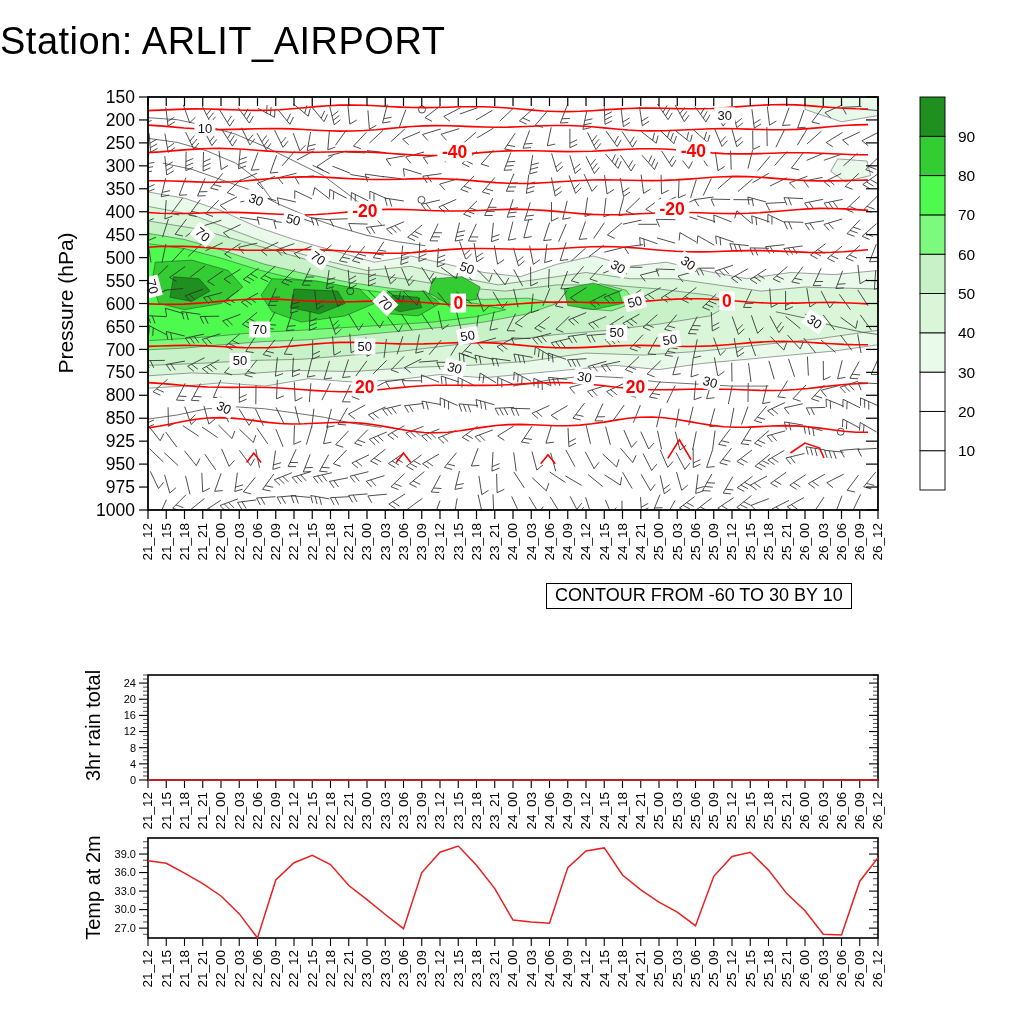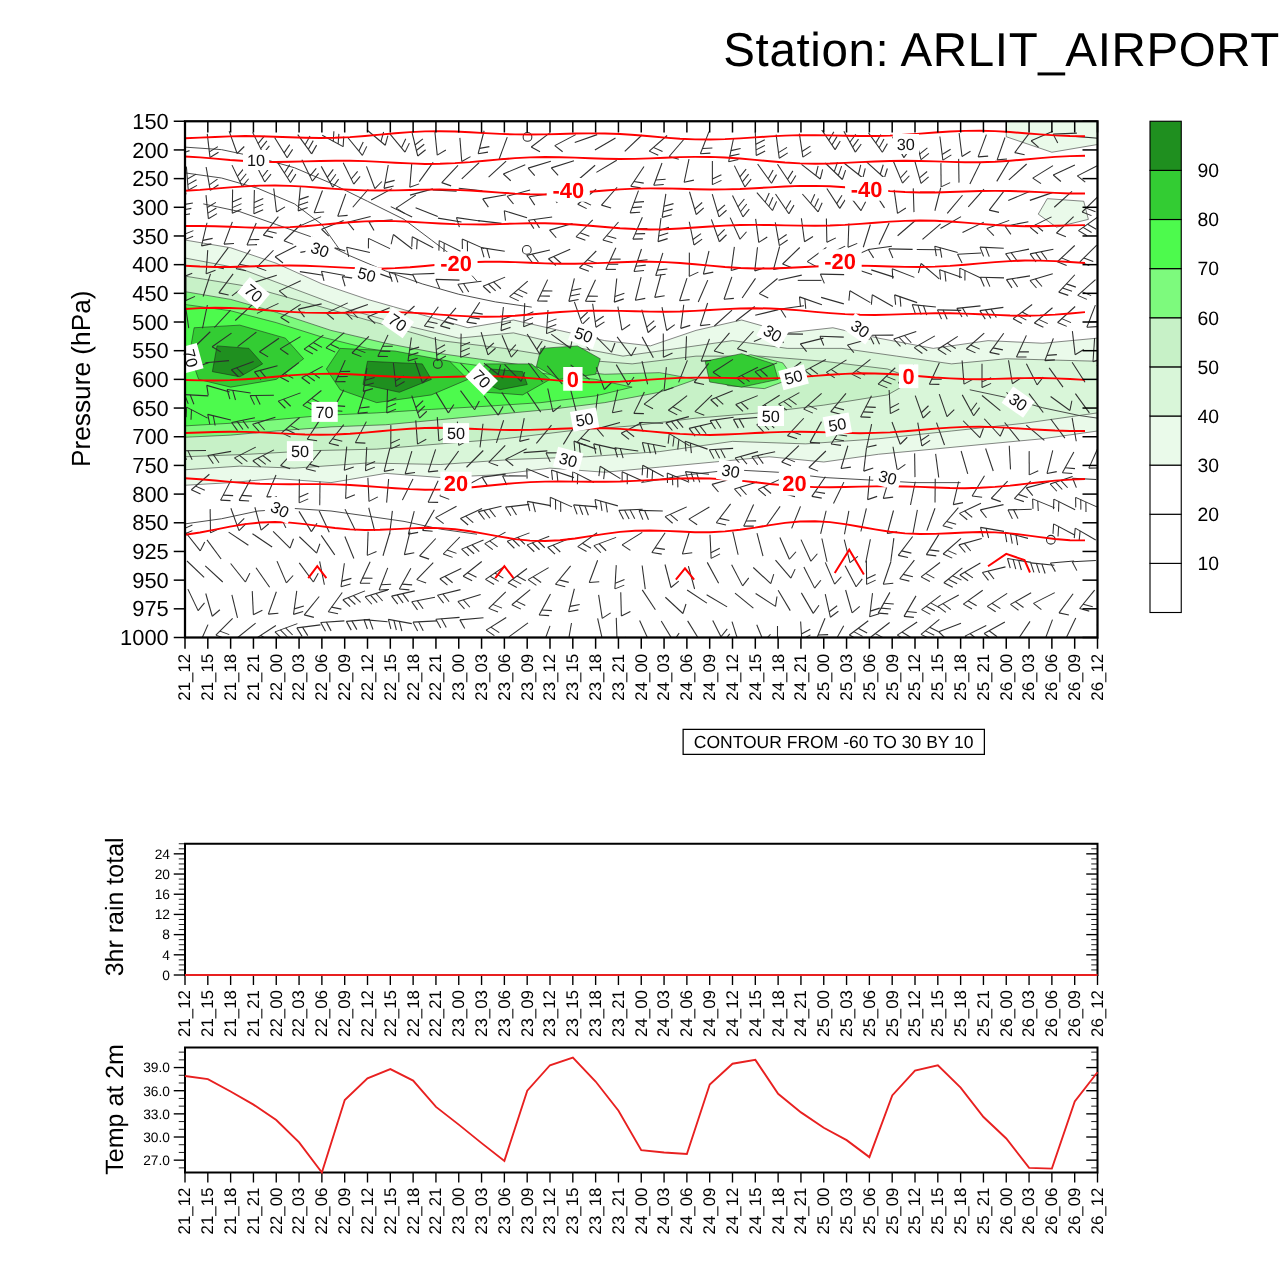--- a/index.html
+++ b/index.html
@@ -1,26 +1,26 @@
 <!DOCTYPE html>
 <html><head>
 <meta charset="utf-8">
 <style>
   html,body{margin:0;padding:0;background:#fff;}
   .page{position:relative;width:1024px;height:1024px;background:#fff;overflow:hidden;
         font-family:"Liberation Sans","DejaVu Sans",sans-serif;color:#000;}
   #plot{position:absolute;left:0;top:0;}
-  .title{position:absolute;left:0;top:20px;width:1024px;text-align:right;
+  .title{position:absolute;left:0;top:20px;width:1024px;text-align:left;
          font-size:38px;letter-spacing:.5px;}
   .ylab{position:absolute;text-align:center;transform:rotate(-90deg);}
   #ylab-main{left:-94px;top:291px;width:320px;font-size:21px;}
   #ylab-rain{left:-37px;top:714px;width:260px;font-size:20px;}
   #ylab-temp{left:-37px;top:876px;width:260px;font-size:20px;}
   .note{position:absolute;left:546px;top:583px;border:1.4px solid #000;
-        padding:1px 8px 2px 8px;font-size:14px;background:#fff;}
+        padding:1px 8px 2px 8px;font-size:18px;background:#fff;}
 </style>
 </head>
 <body>
 
 <div class="page">
   <svg id="plot" width="1024" height="1024">
       <defs>
         <clipPath id="cpM">
           <rect x="148" y="97" width="730" height="413"></rect>
         </clipPath>

